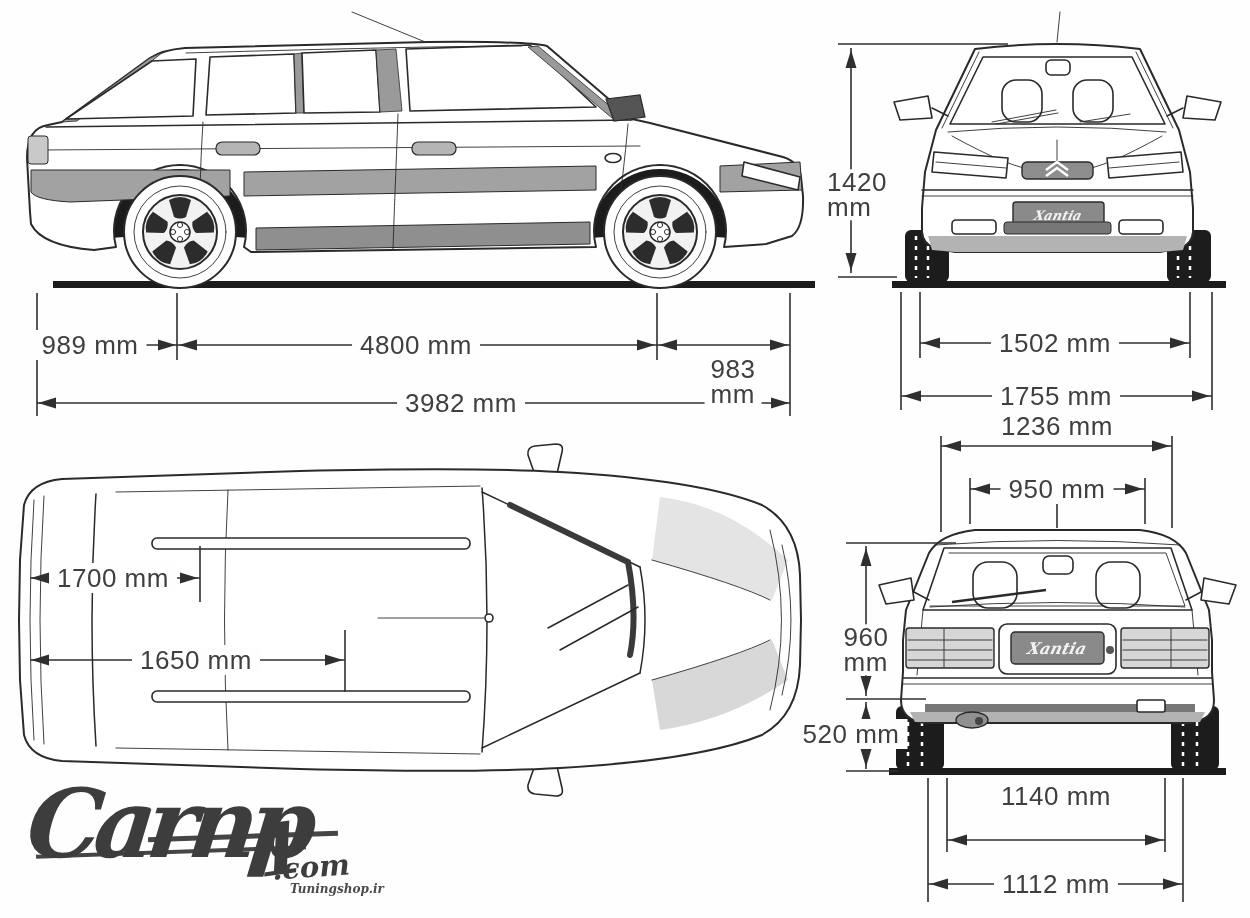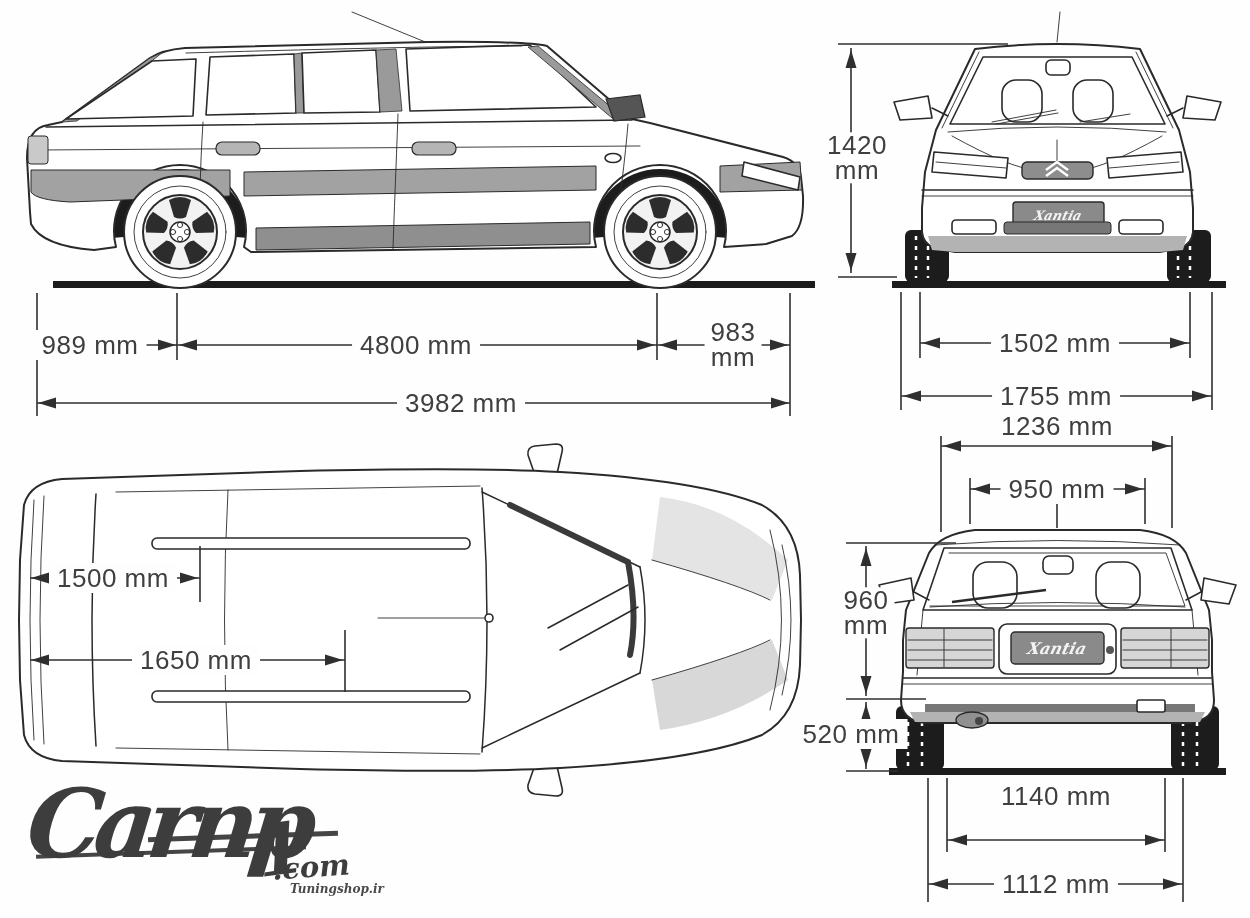--- a/index.html
+++ b/index.html
@@ -10,21 +10,21 @@
   .thin{stroke-width:.9;}
   .fillw{fill:#ffffff;stroke:#2a2a2a;stroke-width:2;stroke-linejoin:round;}
   .glass{fill:#ffffff;stroke:#2a2a2a;stroke-width:1.6;stroke-linejoin:round;}
   .shade{fill:#a2a2a2;stroke:#2a2a2a;stroke-width:1;}
   .pillar{fill:#9a9a9a;stroke:#2a2a2a;stroke-width:.8;}
   .darkfill{fill:#1c1c1c;stroke:none;}
   .dim{stroke:#2f2f2f;stroke-width:1.6;fill:none;}
   .arr{fill:#2f2f2f;stroke:none;}
   .dl{position:absolute;transform:translate(-50%,-50%);background:#fefefe;color:#3f3f3f;
       font-size:26px;line-height:1;padding:2px 8px;white-space:nowrap;letter-spacing:.5px;z-index:5;}
-  .dl2{text-align:center;padding:1px 6px;}
+  .dl2{padding:1px 6px;margin-top:37px;}
   .dl2 div{line-height:.95;}
   .plate-script{position:absolute;transform:translate(-50%,-50%) skewX(-14deg);color:#ffffff;
       font-family:"DejaVu Serif",serif;font-style:italic;font-weight:bold;white-space:nowrap;z-index:6;opacity:.9;}
   #watermark{position:absolute;left:28px;top:786px;width:350px;height:128px;z-index:4;}
   .wm-brand{position:absolute;left:0;top:-18px;font-family:"DejaVu Serif",serif;font-style:italic;
       font-weight:bold;font-size:95px;letter-spacing:-.09em;color:#3d3d3d;transform:skewX(-6deg);}
   .wm-one{position:absolute;left:228px;top:22px;font-family:"DejaVu Serif",serif;font-style:italic;
       font-weight:bold;font-size:70px;color:#3d3d3d;transform:rotate(-8deg);}
   .wm-com{position:absolute;left:244px;top:64px;font-family:"DejaVu Serif",serif;font-style:italic;
       font-weight:bold;font-size:29px;color:#3d3d3d;transform:rotate(-4deg);}
@@ -352,21 +352,21 @@
 </div>
 <div class="dl" style="left:461px;top:403px">3982 mm</div>
 
 <div class="dl dl2" style="left:857px;top:158px">
   <div>1420</div>
   <div>mm</div>
 </div>
 <div class="dl" style="left:1055px;top:343px">1502 mm</div>
 <div class="dl" style="left:1056px;top:396px">1755 mm</div>
 
-<div class="dl" style="left:113px;top:578px">1500 mm</div>
+<div class="dl" style="left:113px;top:578px">1700 mm</div>
 <div class="dl" style="left:196px;top:660px">1650 mm</div>
 
 <div class="dl" style="left:1057px;top:426px">1236 mm</div>
 <div class="dl" style="left:1057px;top:489px">950 mm</div>
 <div class="dl dl2" style="left:866px;top:613px">
   <div>960</div>
   <div>mm</div>
 </div>
 <div class="dl" style="left:851px;top:734px">520 mm</div>
 <div class="dl" style="left:1056px;top:796px">1140 mm</div>

